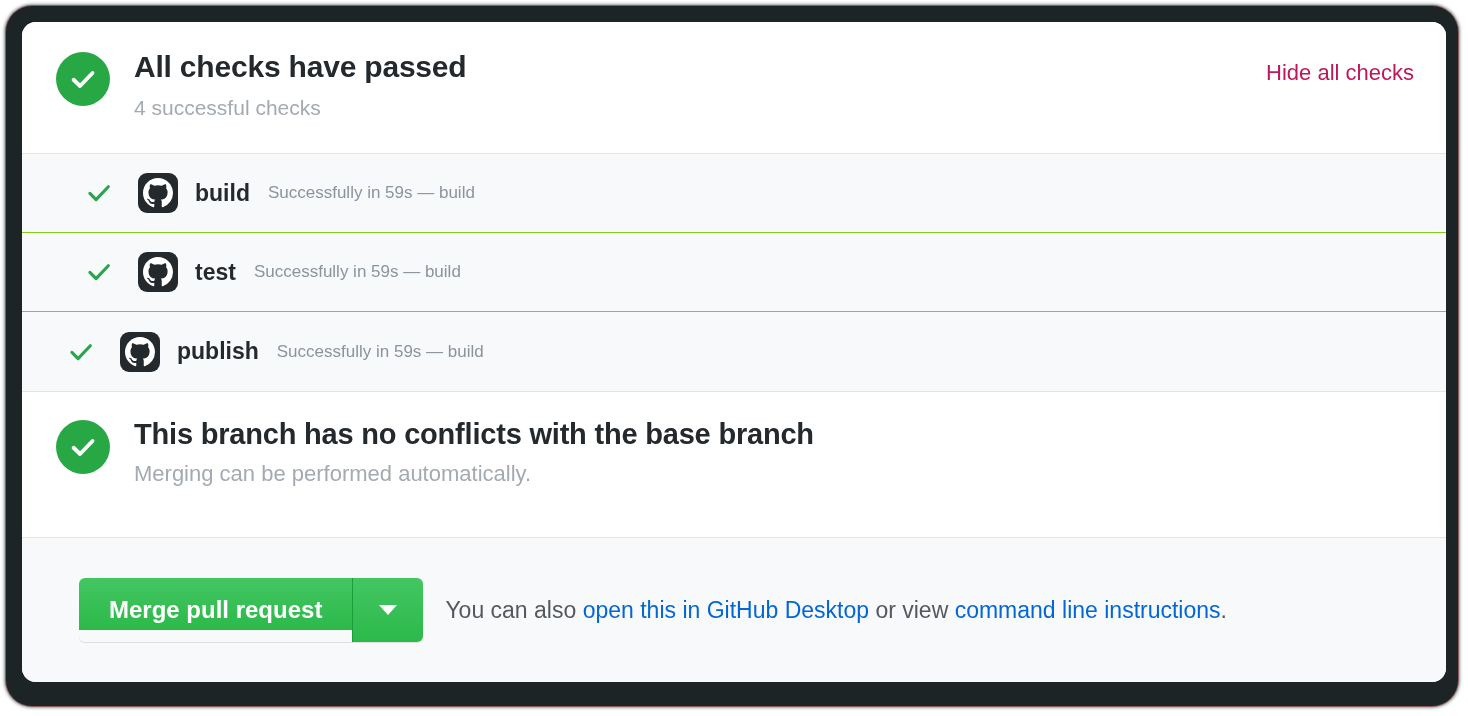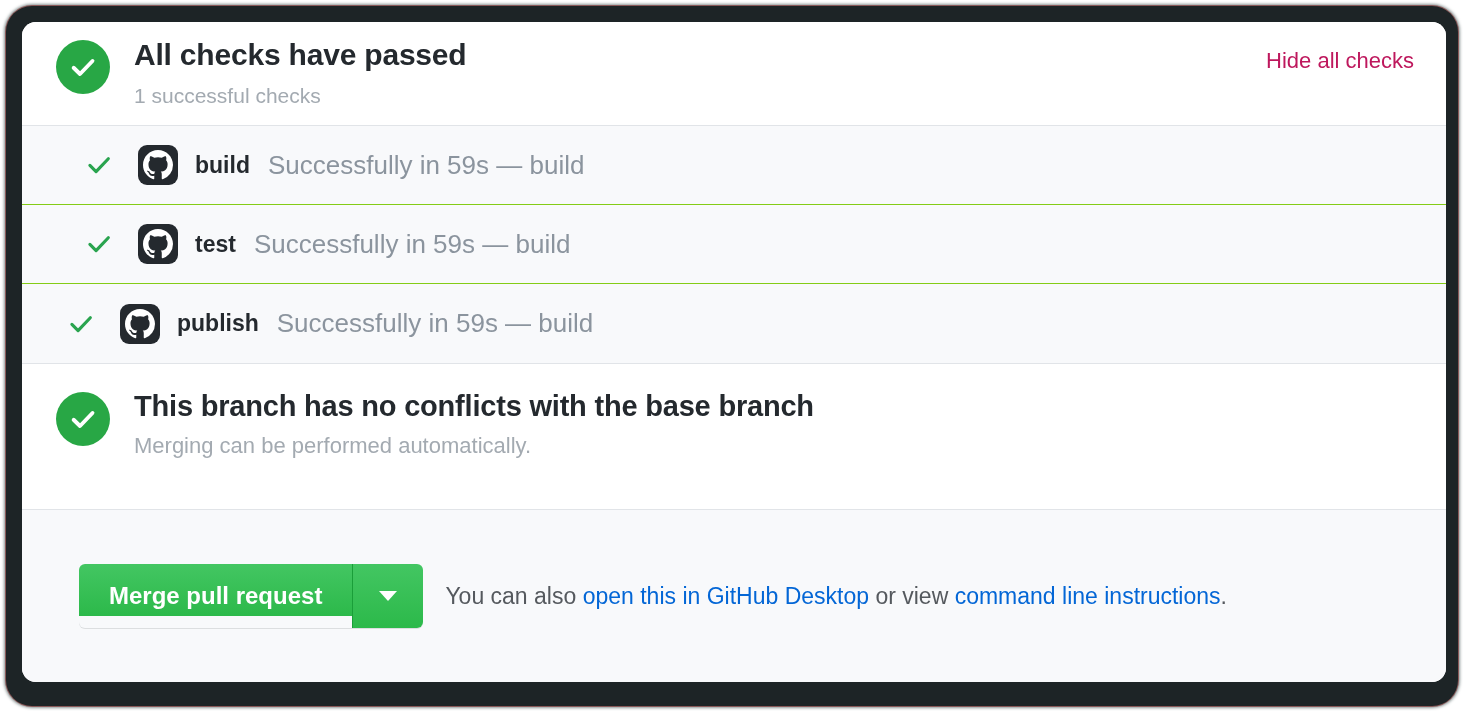--- a/index.html
+++ b/index.html
@@ -42,25 +42,25 @@
     background: #ffffff;
     border-radius: 14px;
     overflow: hidden;
     display: flex;
     flex-direction: column;
   }
 
   
   .header {
     position: relative;
-    height: 104px;
+    height: 132px;
     box-sizing: border-box;
     background: #ffffff;
     border-bottom: 1px solid #e1e4e8;
-    padding: 16px 32px 0 34px;
+    padding: 28px 32px 0 34px;
     display: flex;
     align-items: flex-start;
   }
   .status-circle {
     width: 54px;
     height: 54px;
     border-radius: 50%;
     background: #28a745;
     flex: 0 0 auto;
     display: flex;
@@ -129,21 +129,21 @@
   .gh-mark svg { display: block; }
   .check-name {
     margin-left: 17px;
     font-size: 23px;
     font-weight: bold;
     color: #24292e;
     white-space: nowrap;
   }
   .check-desc {
     margin-left: 18px;
-    font-size: 26px;
+    font-size: 17px;
     color: #8b949e;
     white-space: nowrap;
   }
 
   
   .conflicts {
     height: 146px;
     box-sizing: border-box;
     background: #ffffff;
     border-bottom: 1px solid #e1e4e8;
@@ -234,21 +234,21 @@
 <div class="merge-card">
 
   <div class="header">
     <div class="status-circle">
       <svg width="30" height="30" viewBox="0 0 24 24" aria-hidden="true">
         <path d="M4.5 12.6 L9.6 17.6 L19.6 7.2" fill="none" stroke="#ffffff" stroke-width="3.1" stroke-linecap="round" stroke-linejoin="round"></path>
       </svg>
     </div>
     <div class="header-text">
       <div class="header-title">All checks have passed</div>
-      <div class="header-sub">1 successful checks</div>
+      <div class="header-sub">4 successful checks</div>
     </div>
     <div class="hide-checks">Hide all checks</div>
   </div>
 
   <div class="checks-list">
 
     <div class="check-row">
       <span class="check-tick">
         <svg width="26" height="26" viewBox="0 0 24 24" aria-hidden="true">
           <path d="M3.6 12.4 L9.3 18.1 L20.6 6.2" fill="none" stroke="#2aa44f" stroke-width="2.9" stroke-linecap="round" stroke-linejoin="round"></path>

